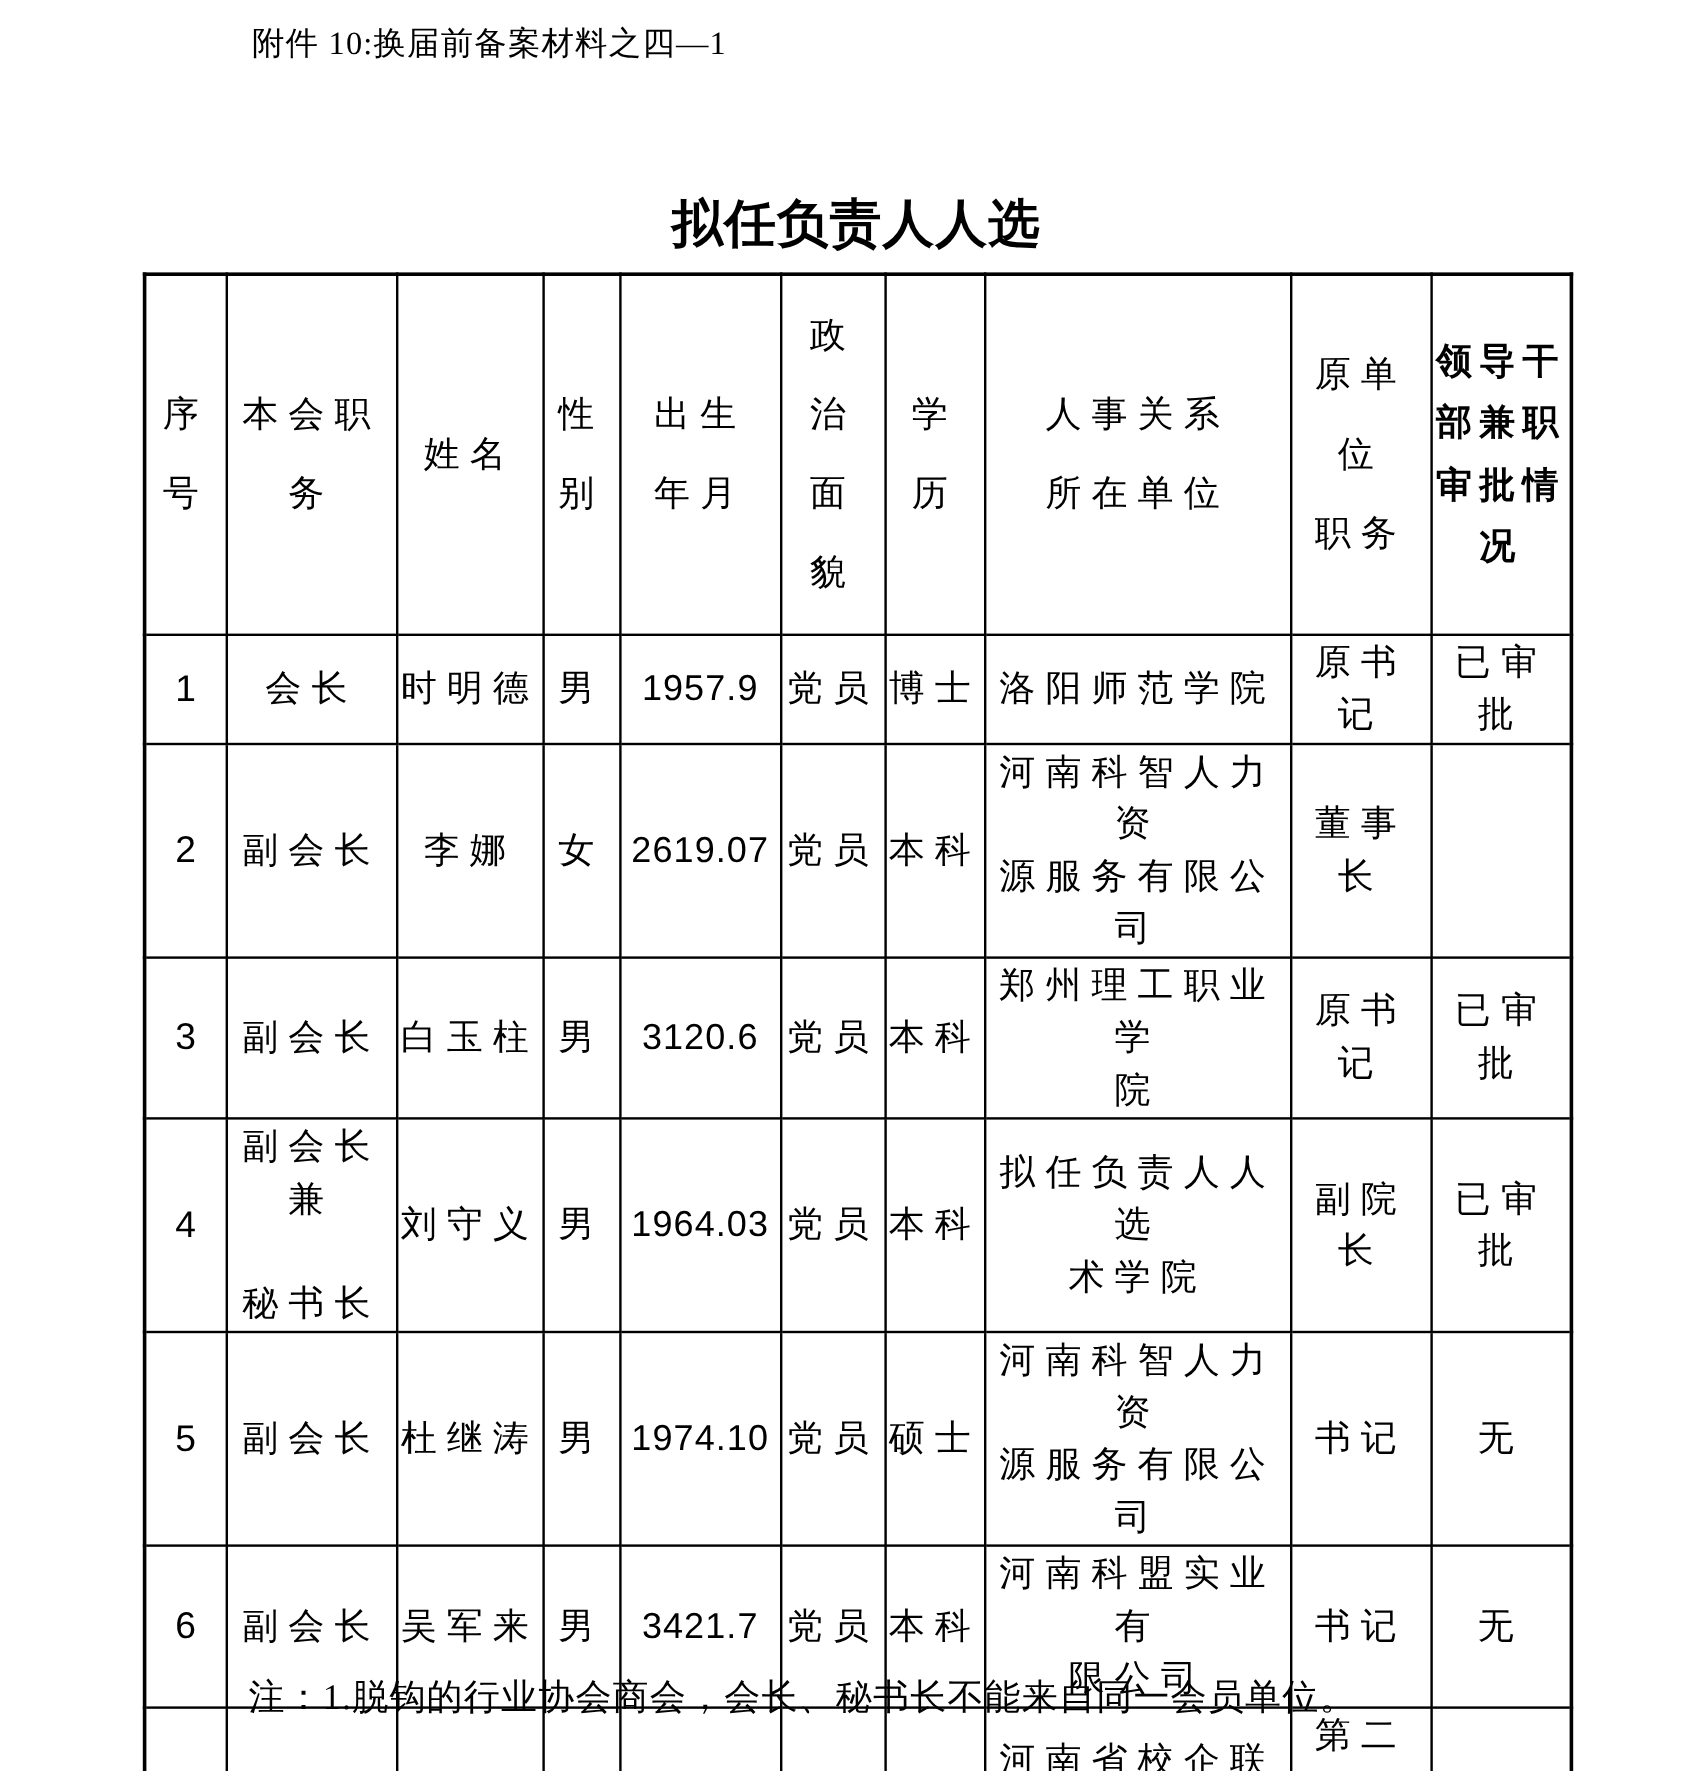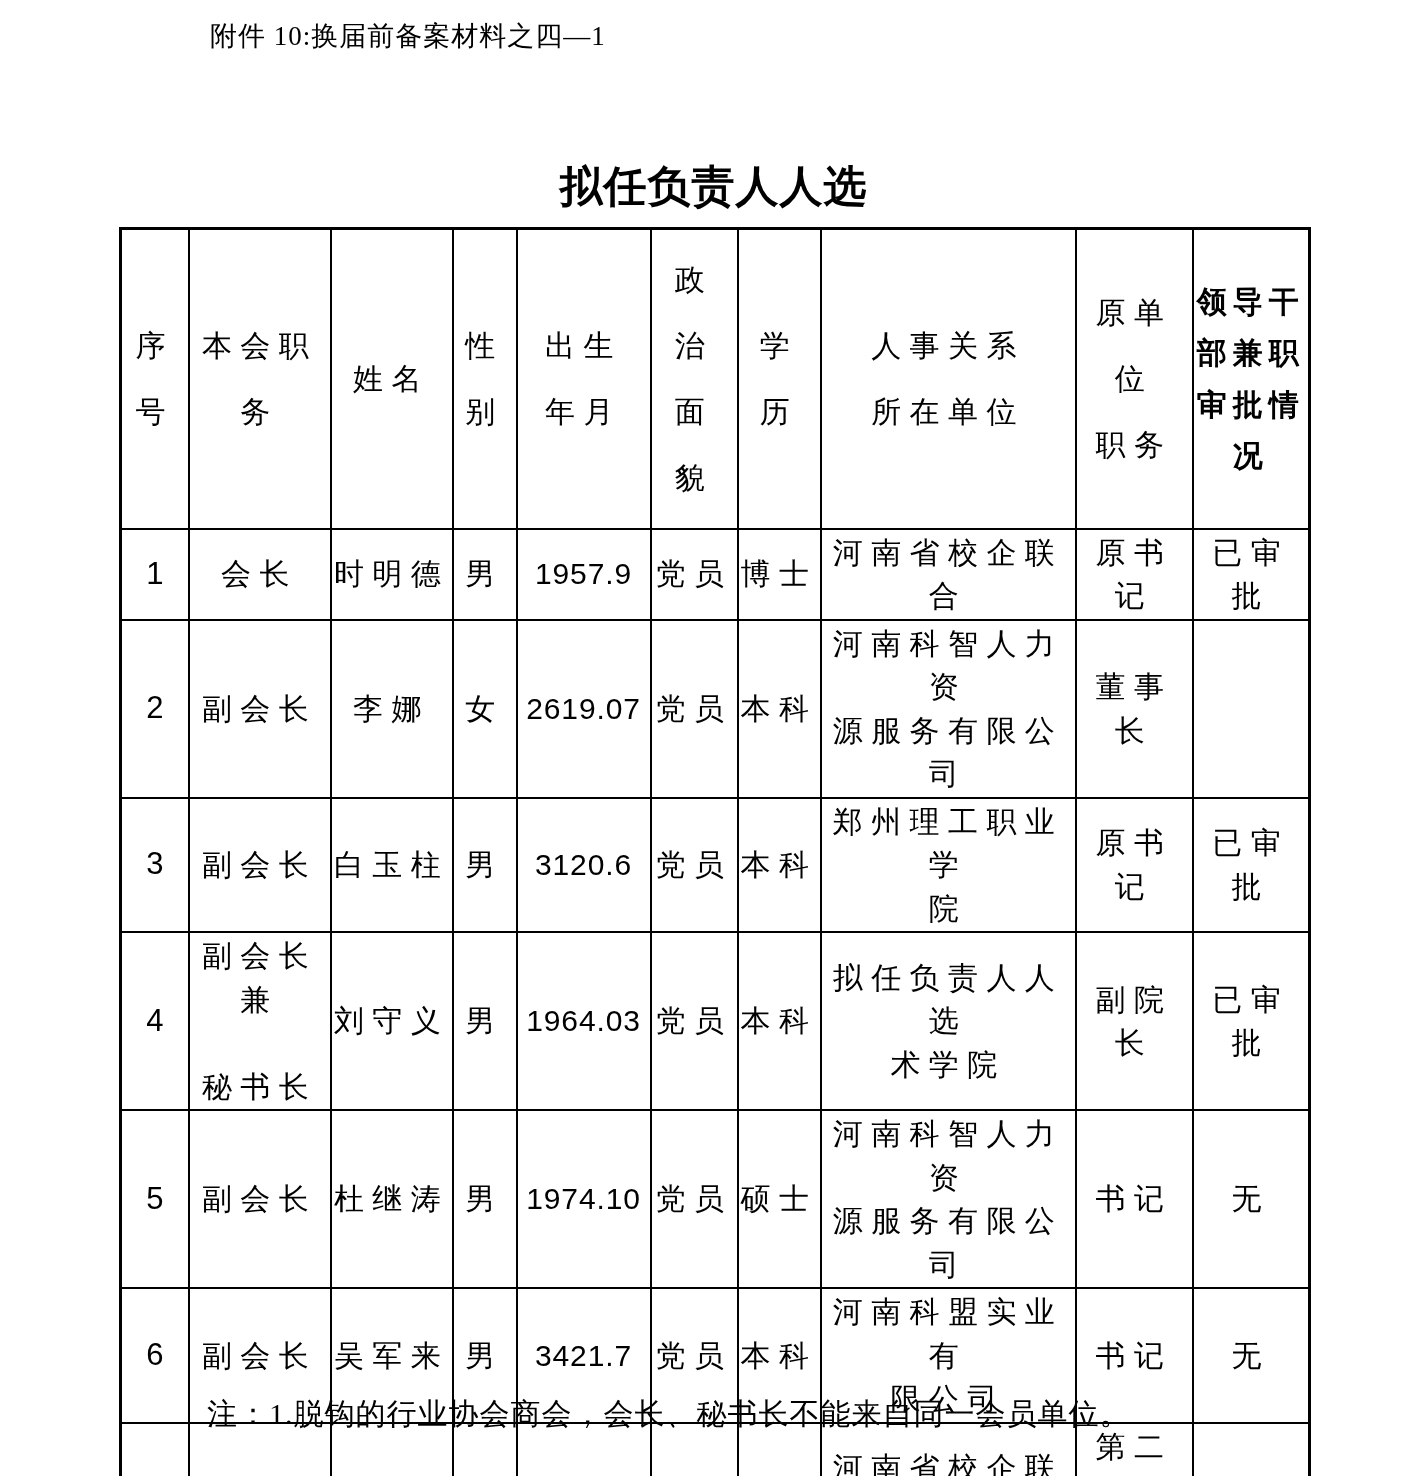--- a/index.html
+++ b/index.html
@@ -130,21 +130,21 @@
   </thead>
   <tbody>
       <tr>
         <td>1</td>
         <td>会长</td>
         <td>时明德</td>
         <td>男</td>
         <td>1957.9</td>
         <td>党员</td>
         <td>博士</td>
-        <td>河南省校企联合</td>
+        <td>洛阳师范学院</td>
         <td>原书记</td>
         <td>已审批</td>
       </tr>
       <tr>
         <td>2</td>
         <td>副会长</td>
         <td>李娜</td>
         <td>女</td>
         <td>2619.07</td>
         <td>党员</td>

